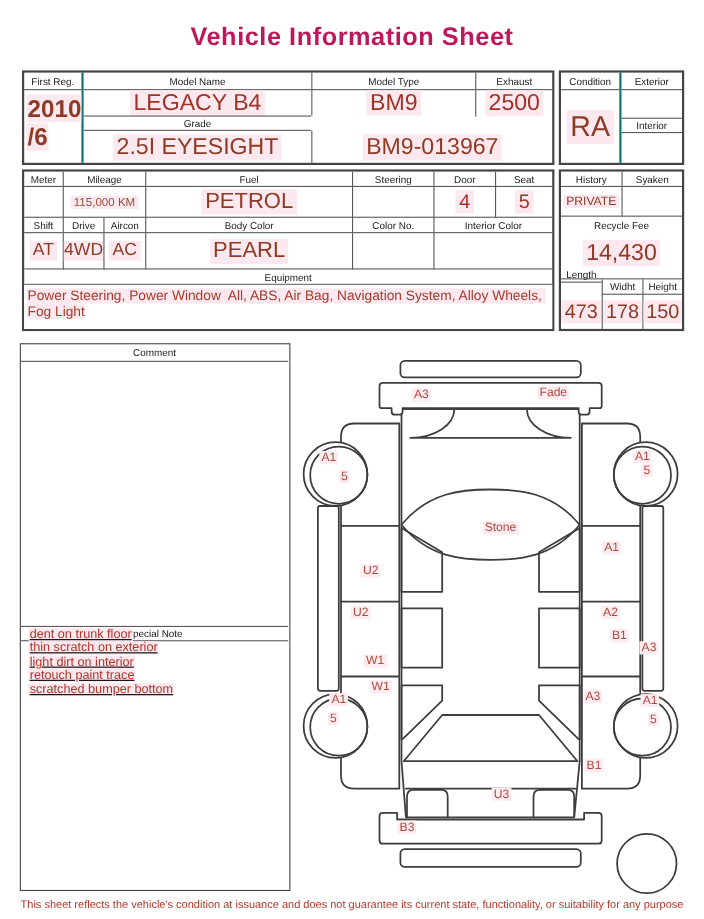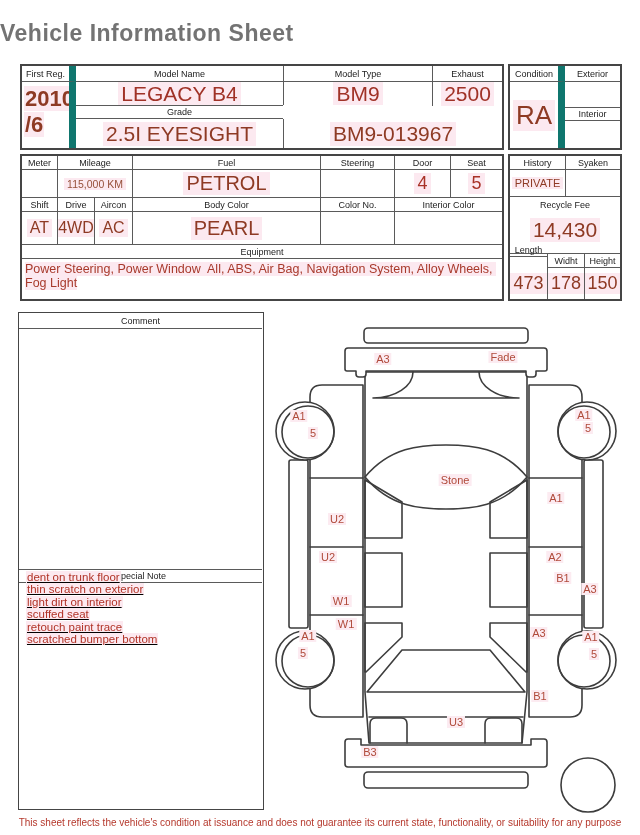--- a/index.html
+++ b/index.html
@@ -1,30 +1,30 @@
 <!DOCTYPE html>
 <html><head>
 <meta charset="utf-8">
 <style>
   * { margin:0; padding:0; box-sizing:border-box; }
   html,body { background:#ffffff; }
   body { font-family:"Liberation Sans", sans-serif; }
   .sheet { position:relative; width:640px; height:835px; background:#fff; overflow:hidden; }
 
-  .title { position:absolute; left:0; top:20px; width:100%; text-align:left;
-           font-size:23px; font-weight:bold; color:#737373; letter-spacing:0.5px;
+  .title { position:absolute; left:0; top:20px; width:100%; text-align:center;
+           font-size:23px; font-weight:bold; color:#be185d; letter-spacing:0.5px;
            font-family:"Liberation Sans", sans-serif; }
 
   .box { position:absolute; border:2px solid #454545; background:#fff; }
   .cell { position:absolute; overflow:hidden; }
   .hdr { font-size:9px; color:#222; display:flex; align-items:center; justify-content:center; }
   .b-b { border-bottom:1px solid #5a5a5a; }
   .b-t { border-top:1px solid #5a5a5a; }
   .b-l { border-left:1px solid #5a5a5a; }
-  .b-r { border-right:7px solid #0f766e; }
+  .b-r { border-right:2px solid #0f766e; }
   .val { display:flex; align-items:center; justify-content:center; }
   .wash { background:#fce9f0; padding:0 3px; white-space:nowrap; }
   .maroon { color:#8e3a24; }
   .red { color:#a83227; }
 
   .fr-val { padding:4px 0 0 2px; font-size:22px; line-height:26px; color:#8e3a24; }
   .fr-val .wash { padding:0 1px; }
 
   .equip-text { font-size:12.5px; line-height:14px; color:#a83a2c; padding:3px 3px;
                 white-space:pre-wrap; word-break:break-all; background:#fff; }
@@ -162,21 +162,20 @@
   </div>
 
   <div class="box" style="left:18px; top:312px; width:246px; height:498px; border-width:1.5px;">
     <div class="cell hdr b-b" style="left:0; top:0; width:243px; height:16px;">Comment</div>
     <div class="cell" style="left:0; top:16px; width:243px; height:240px;"></div>
     <div class="cell hdr b-t b-b" style="left:0; top:256px; width:243px; height:14px;">Special Note</div>
     <div class="cell" style="left:0; top:252px; width:243px; height:224px; padding:6px 0 0 7px;text-decoration:underline;" id="special-notes">
         <div class="note-line"><span class="wash">dent on trunk floor</span></div>
         <div class="note-line"><span class="wash">thin scratch on exterior</span></div>
         <div class="note-line"><span class="wash">light dirt on interior</span></div>
-        <div class="note-line"><span class="wash">scuffed seat</span></div>
         <div class="note-line"><span class="wash">retouch paint trace</span></div>
         <div class="note-line"><span class="wash">scratched bumper bottom</span></div>
       </div>
   </div>
 
   <div class="diag-wrap">
     <svg width="360" height="500" viewBox="268 316 360 500">
       <g fill="#ffffff" stroke="#3d3d3d" stroke-width="1.6" stroke-linejoin="round" stroke-linecap="round">
 
         <path d="M363,385 L322,385 Q310,385 310,397 L310,705 Q310,717 322,717 L363,717 Z"></path>

